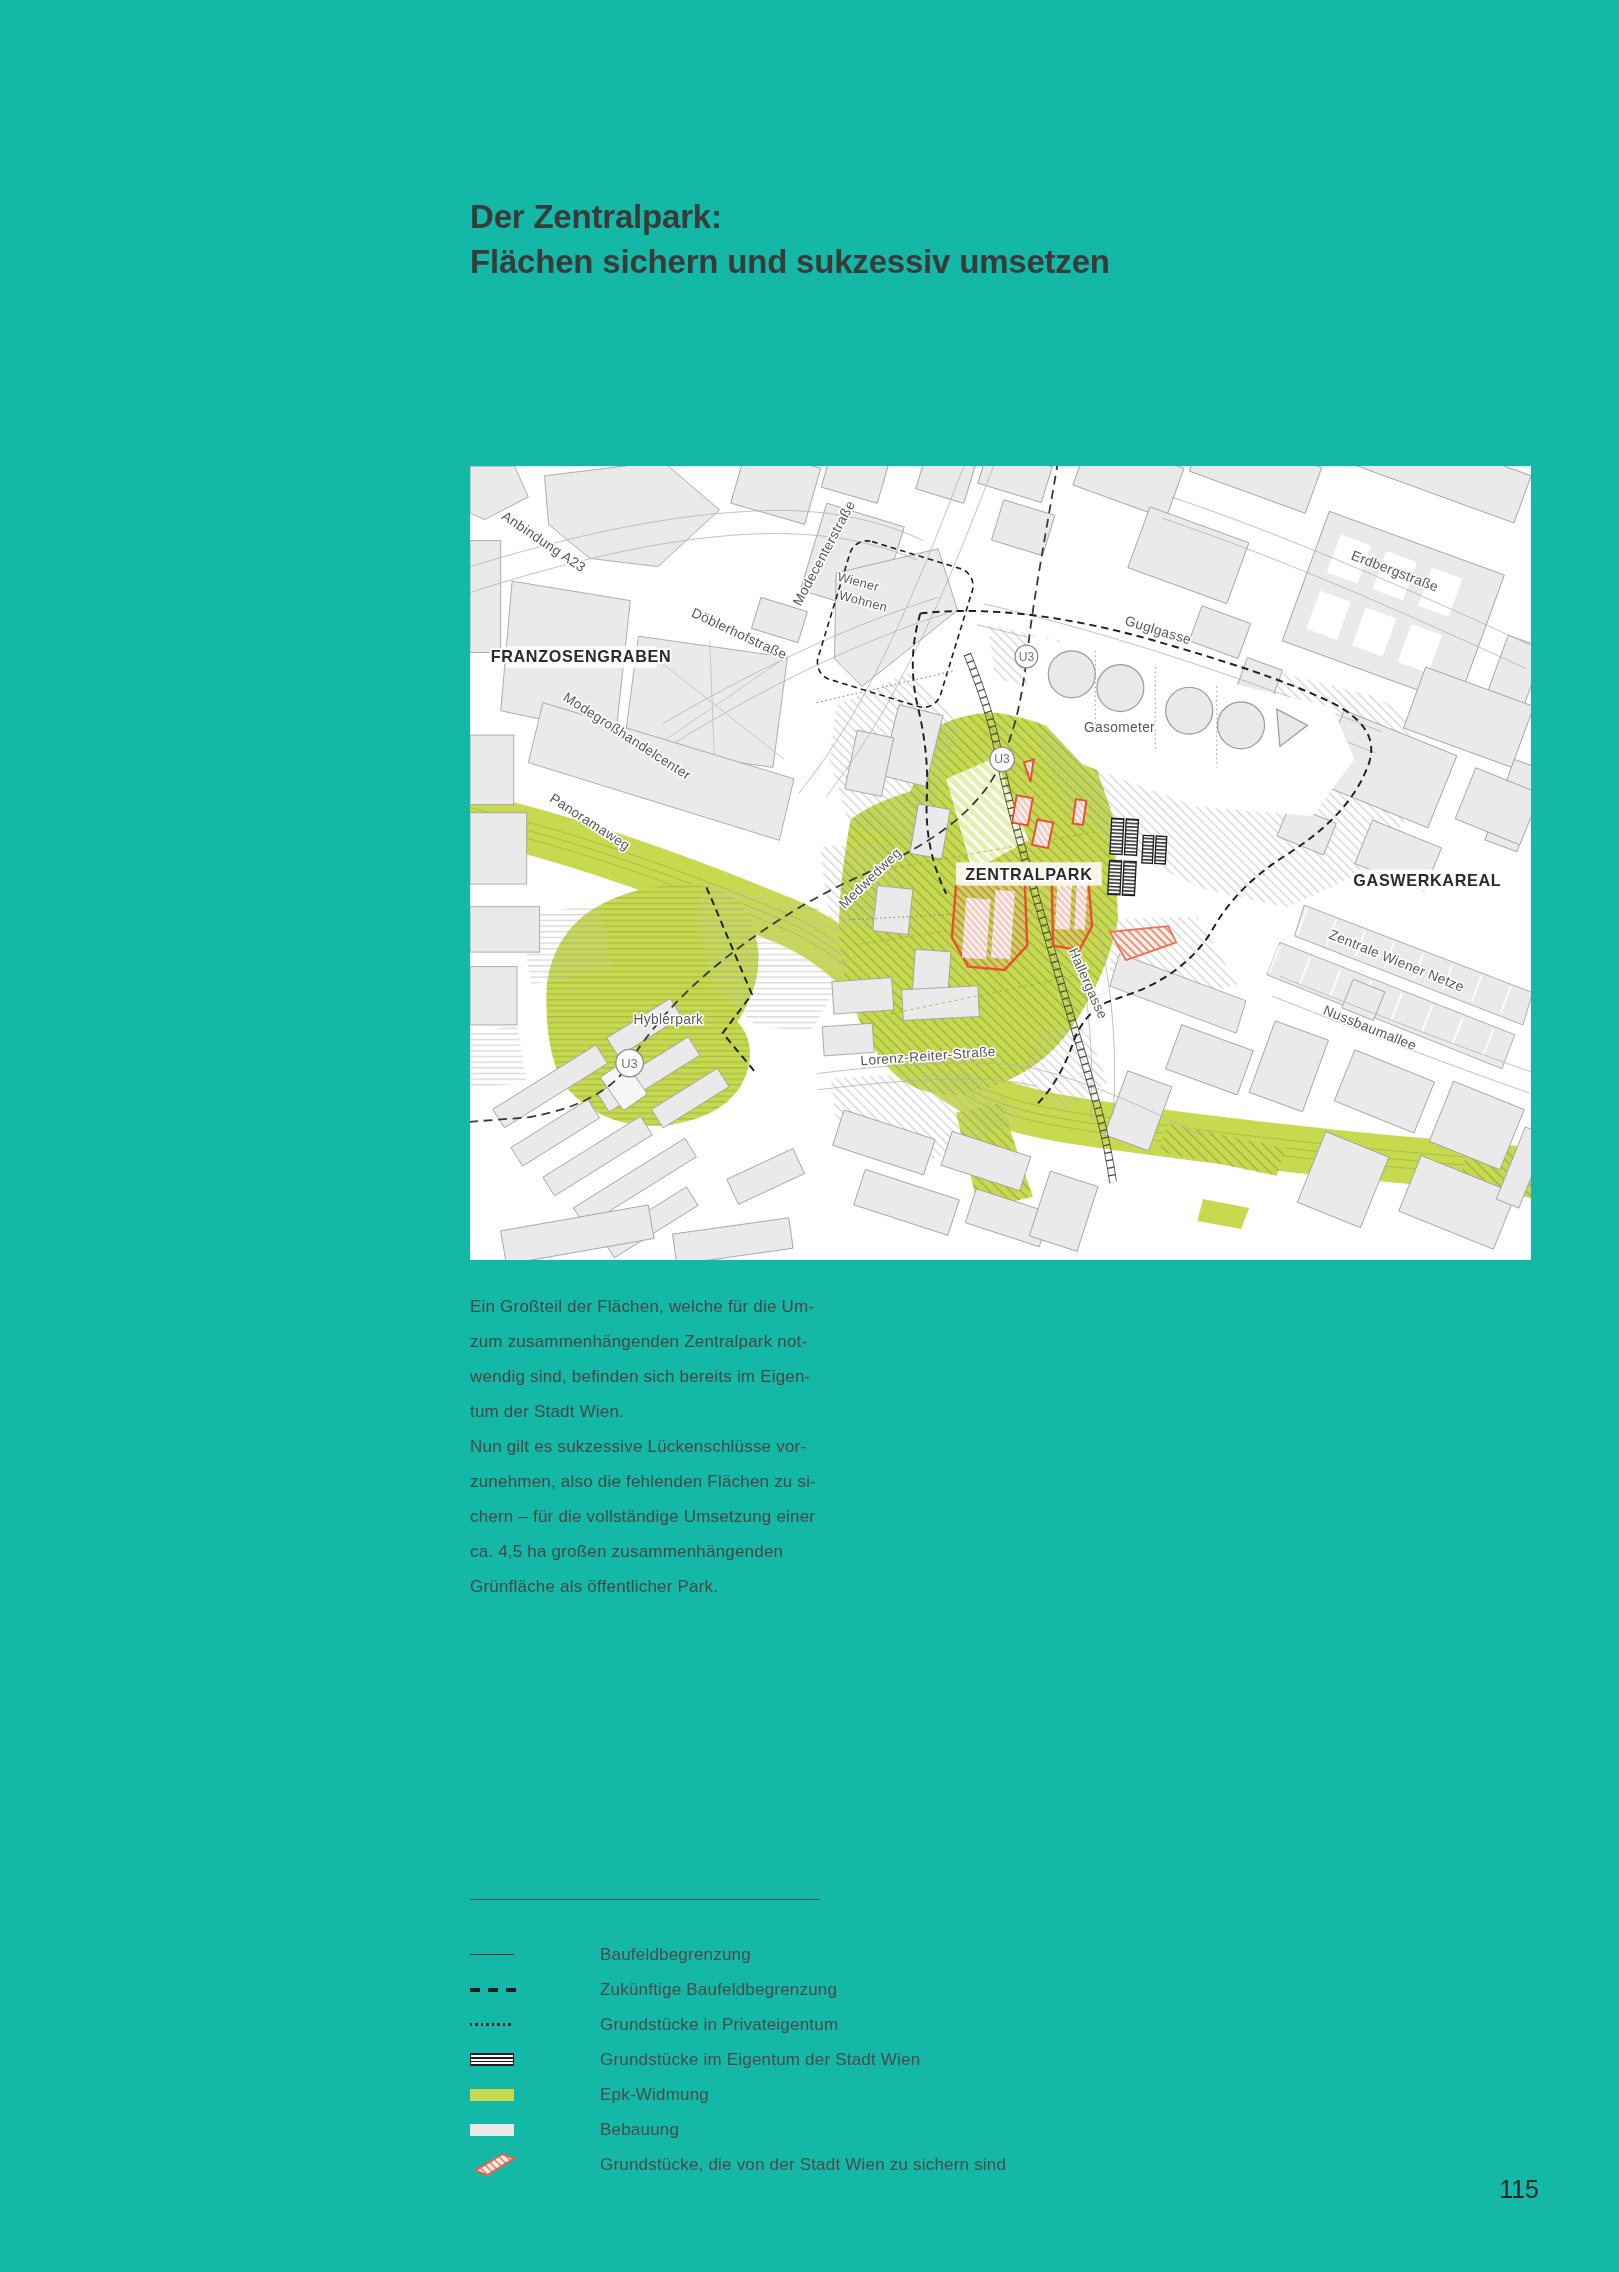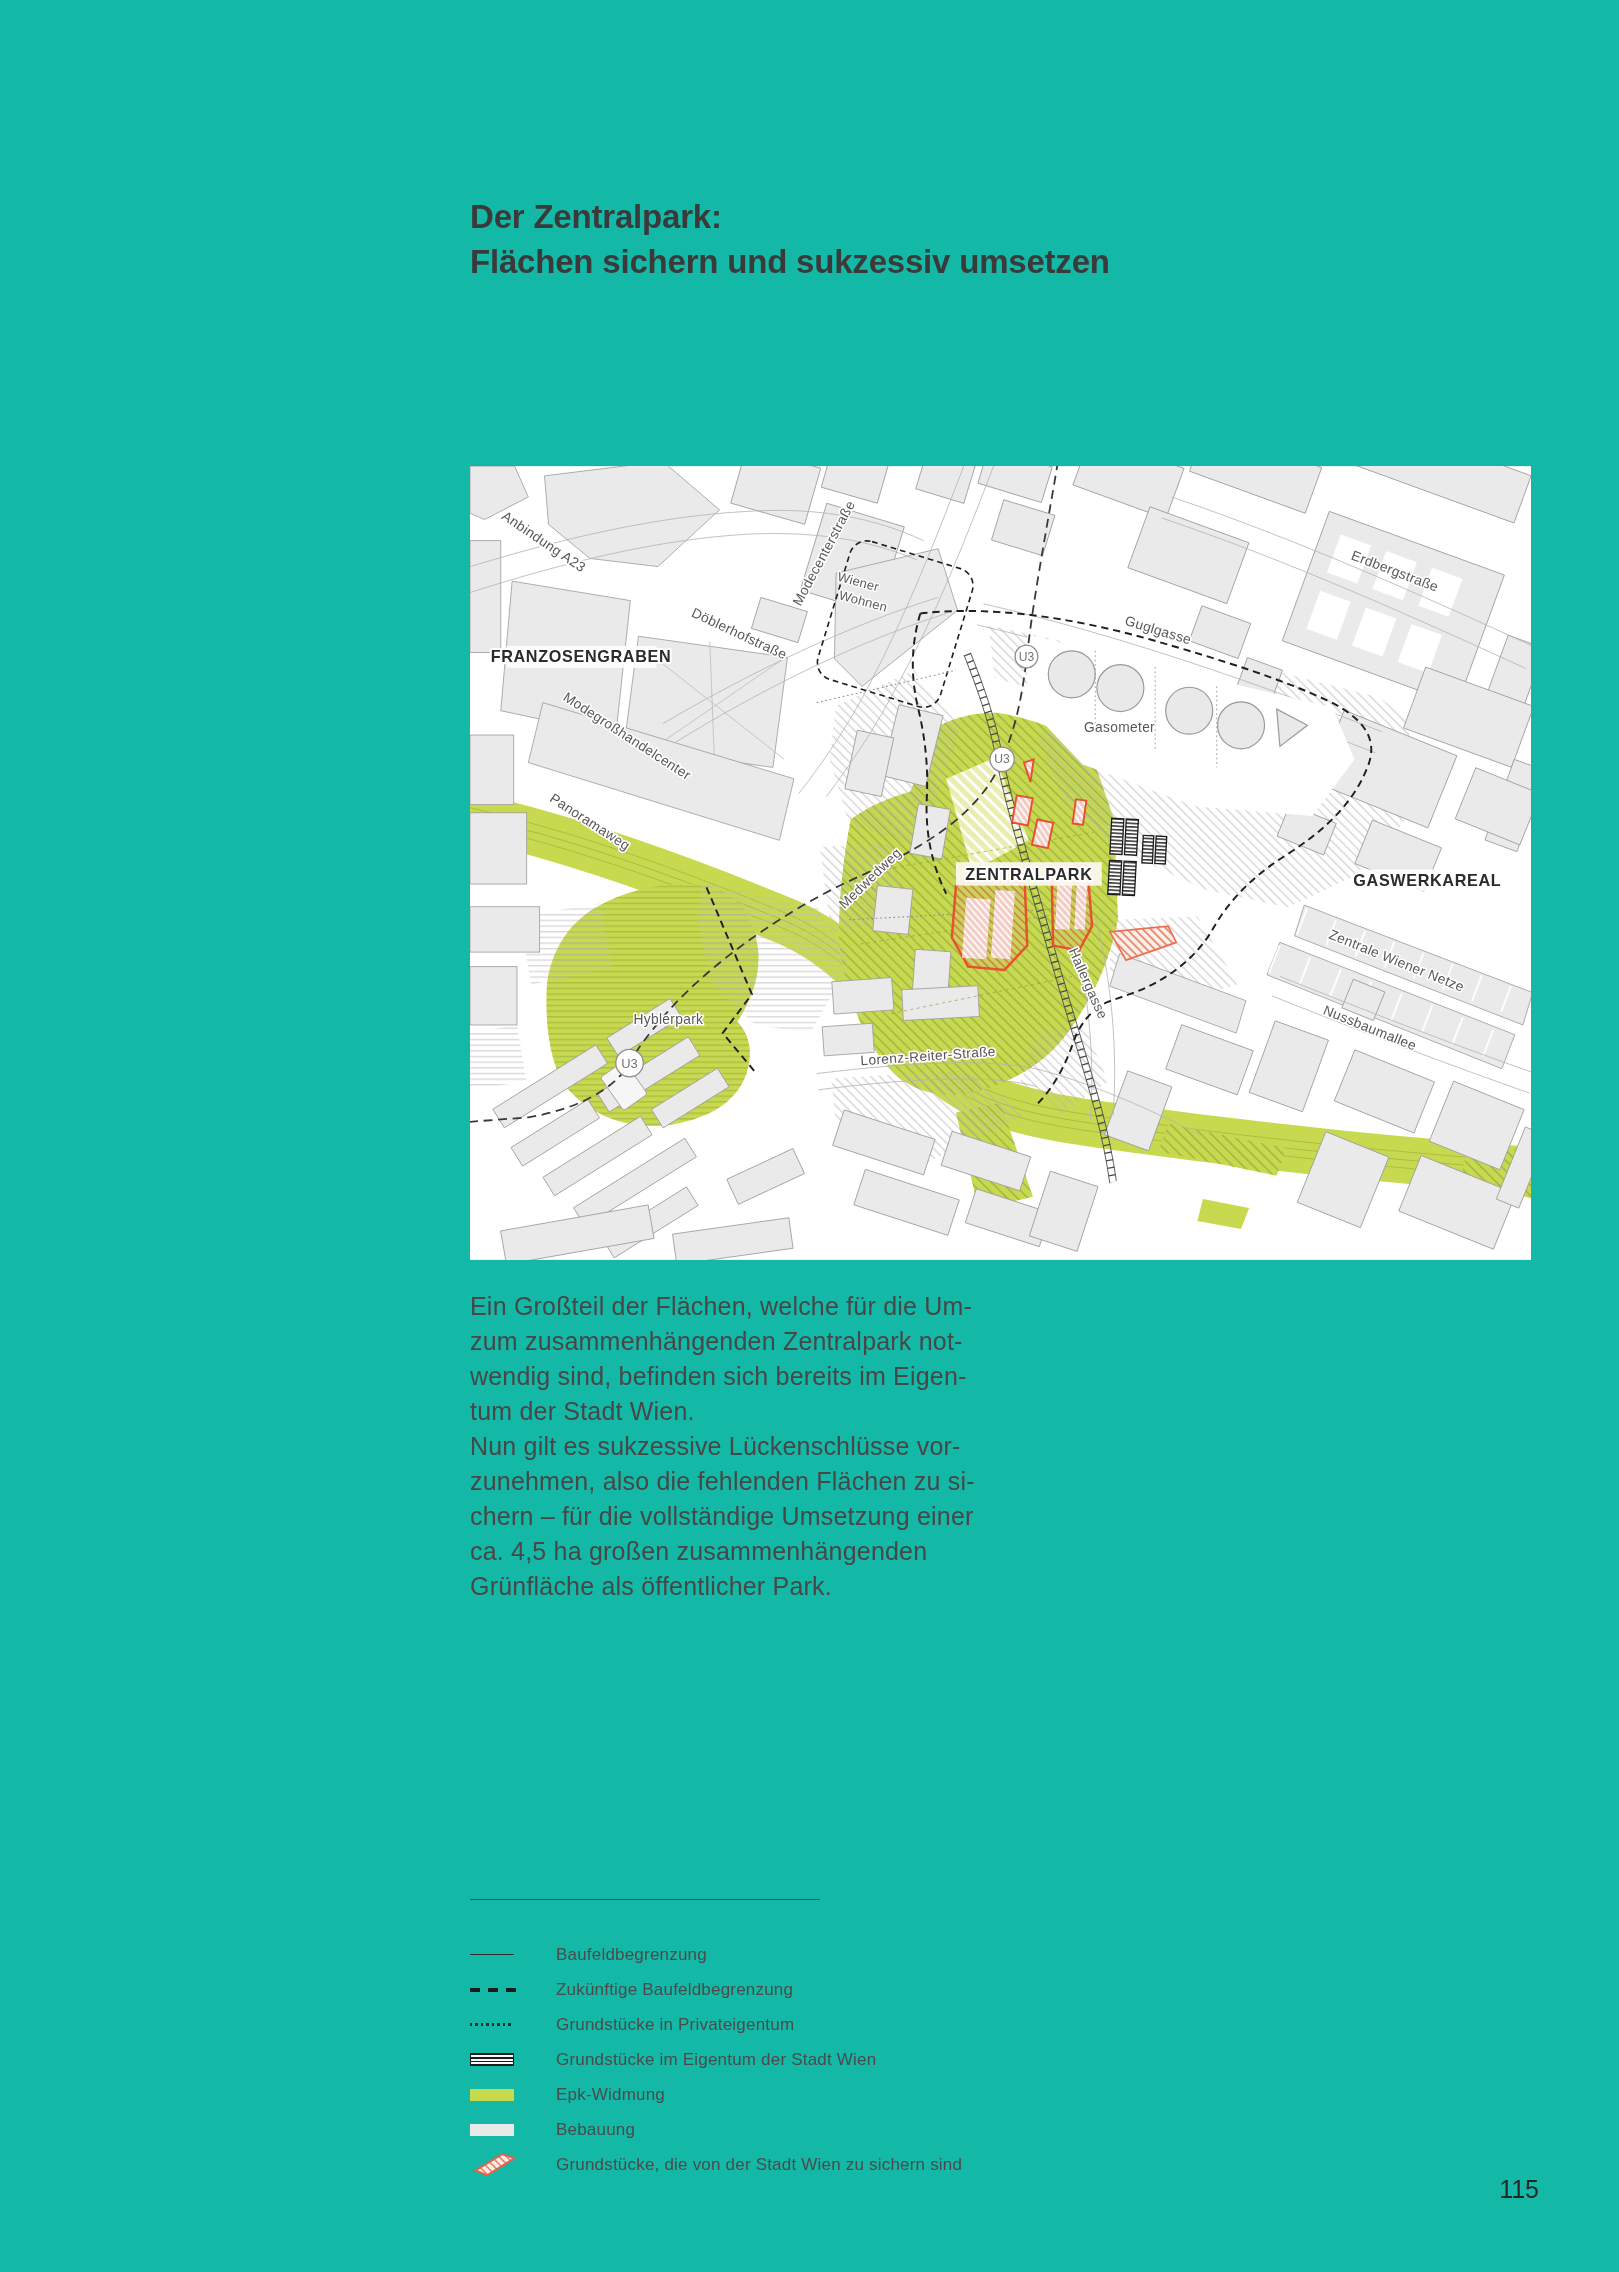--- a/index.html
+++ b/index.html
@@ -2,25 +2,25 @@
 <html style="font-size:13px"><head>
 <meta charset="utf-8">
 <style>
   html,body{margin:0;padding:0;background:#ffffff;}
   .page{position:relative;width:1620px;height:2273px;background:#14b8a6;overflow:hidden;
         font-family:"Liberation Sans",sans-serif;}
   .page-title{position:absolute;left:470px;top:194px;font-size:33px;line-height:45px;
         font-weight:bold;color:#3a3a3a;letter-spacing:-0.2px;}
   .map-frame{position:absolute;left:470px;top:466px;width:1061px;height:794px;}
   .map-frame svg{display:block;width:100%;height:100%;}
-  .body-text{position:absolute;left:470px;top:1289px;width:680px;font-size:25px;
+  .body-text{position:absolute;left:470px;top:1289px;width:680px;font-size:17px;
         line-height:35px;color:#474747;letter-spacing:0.2px;}
   .legend{position:absolute;left:470px;top:1899px;width:713px;}
   .legend-rule{width:350px;height:0;border-top:1.6px solid #4a4a4a;margin-bottom:37px;}
-  .legend-row{display:flex;align-items:center;height:35px;}
+  .legend-row{display:flex;align-items:center;height:35px;gap:44px;}
   .legend-swatch-cell{width:86px;flex:0 0 86px;display:flex;align-items:center;}
   .legend-label{font-size:17px;color:#4b4b4b;letter-spacing:0.2px;}
   .sw-solid{width:44px;height:0;border-top:1.6px solid #2c2c2c;}
   .sw-dashed{width:47px;height:4px;background:repeating-linear-gradient(90deg,#1c1c1c 0 10.5px,transparent 10.5px 18px);}
   .sw-dotted{width:42px;height:2.1px;background:repeating-linear-gradient(90deg,#2c2c2c 0 2.1px,transparent 2.1px 5.5px);}
   .sw-striped{width:42px;height:11.3px;border:1.6px solid #1c1c1c;
         background:repeating-linear-gradient(180deg,#1c1c1c 0 1.4px,#fafafa 1.4px 3.3px);}
   .sw-green{width:44px;height:12px;background:#c7d94f;}
   .sw-gray{width:44px;height:12px;background:#e9e9e9;}
   .page-number{position:absolute;left:1434px;top:2175px;width:105px;text-align:right;

